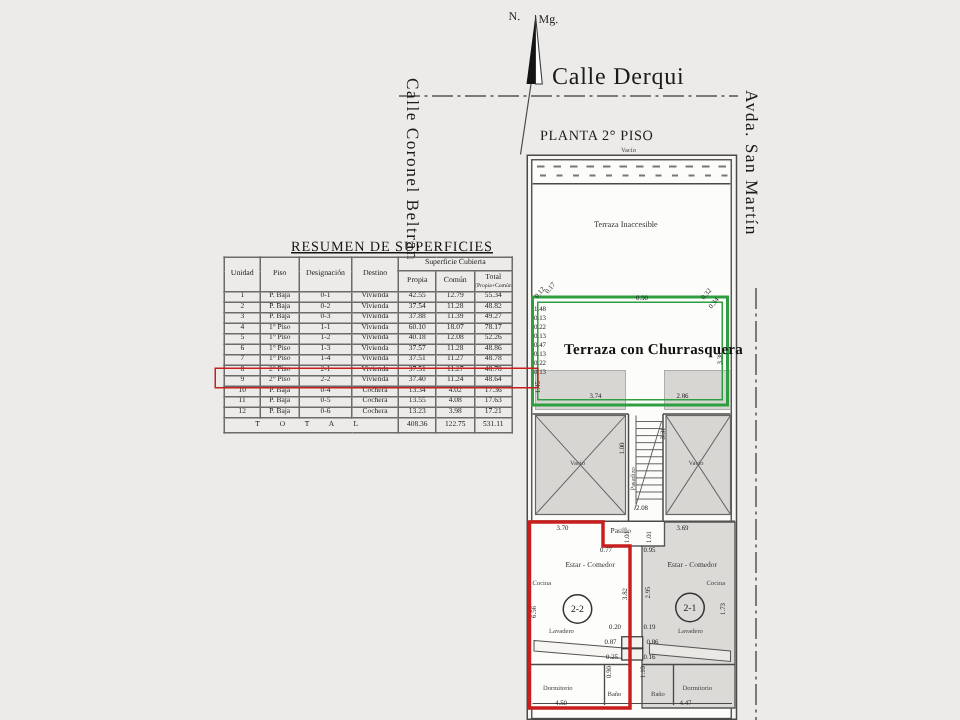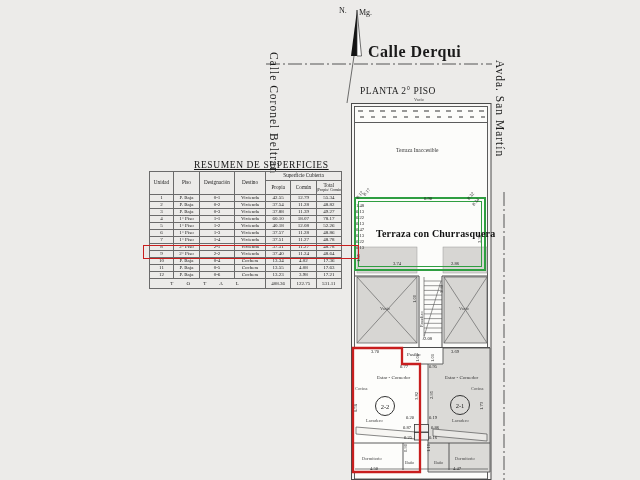--- a/index.html
+++ b/index.html
@@ -99,21 +99,21 @@
 
     <rect x="414.5" y="424.5" width="14" height="7.5" fill="#f2f1ef" stroke="#333" stroke-width="0.8"></rect>
     <rect x="414.5" y="432.5" width="14" height="7.5" fill="#f2f1ef" stroke="#333" stroke-width="0.8"></rect>
 
     <polygon points="353,348 402,348 402,364 420,364 420,472 353,472" fill="none" stroke="#c81e1e" stroke-width="2.3"></polygon>
   </svg>
 
   <div class="abs compass-lbl" style="left:339px;top:6px;">N.</div>
   <div class="abs compass-lbl" style="left:359px;top:8px;">Mg.</div>
 
-  <div class="abs street-top" style="left:368px;top:43px;font-weight:bold;">Calle Derqui</div>
+  <div class="abs street-top" style="left:368px;top:43px;">Calle Derqui</div>
   <div class="abs street-side" style="left:268px;top:52px;height:140px;">Calle Coronel Beltrán</div>
   <div class="abs street-side" style="left:494px;top:60px;height:135px;">Avda. San Martín</div>
 
   <div class="abs plan-title" style="left:360px;top:86px;">PLANTA 2° PISO</div>
 
   <div class="abs tinytxt" style="left:414px;top:97px;">Vacío</div>
   <div class="abs room-lg" style="left:396px;top:147px;">Terraza Inaccesible</div>
 
   <div class="greenbox">
       <div class="inner"></div>

